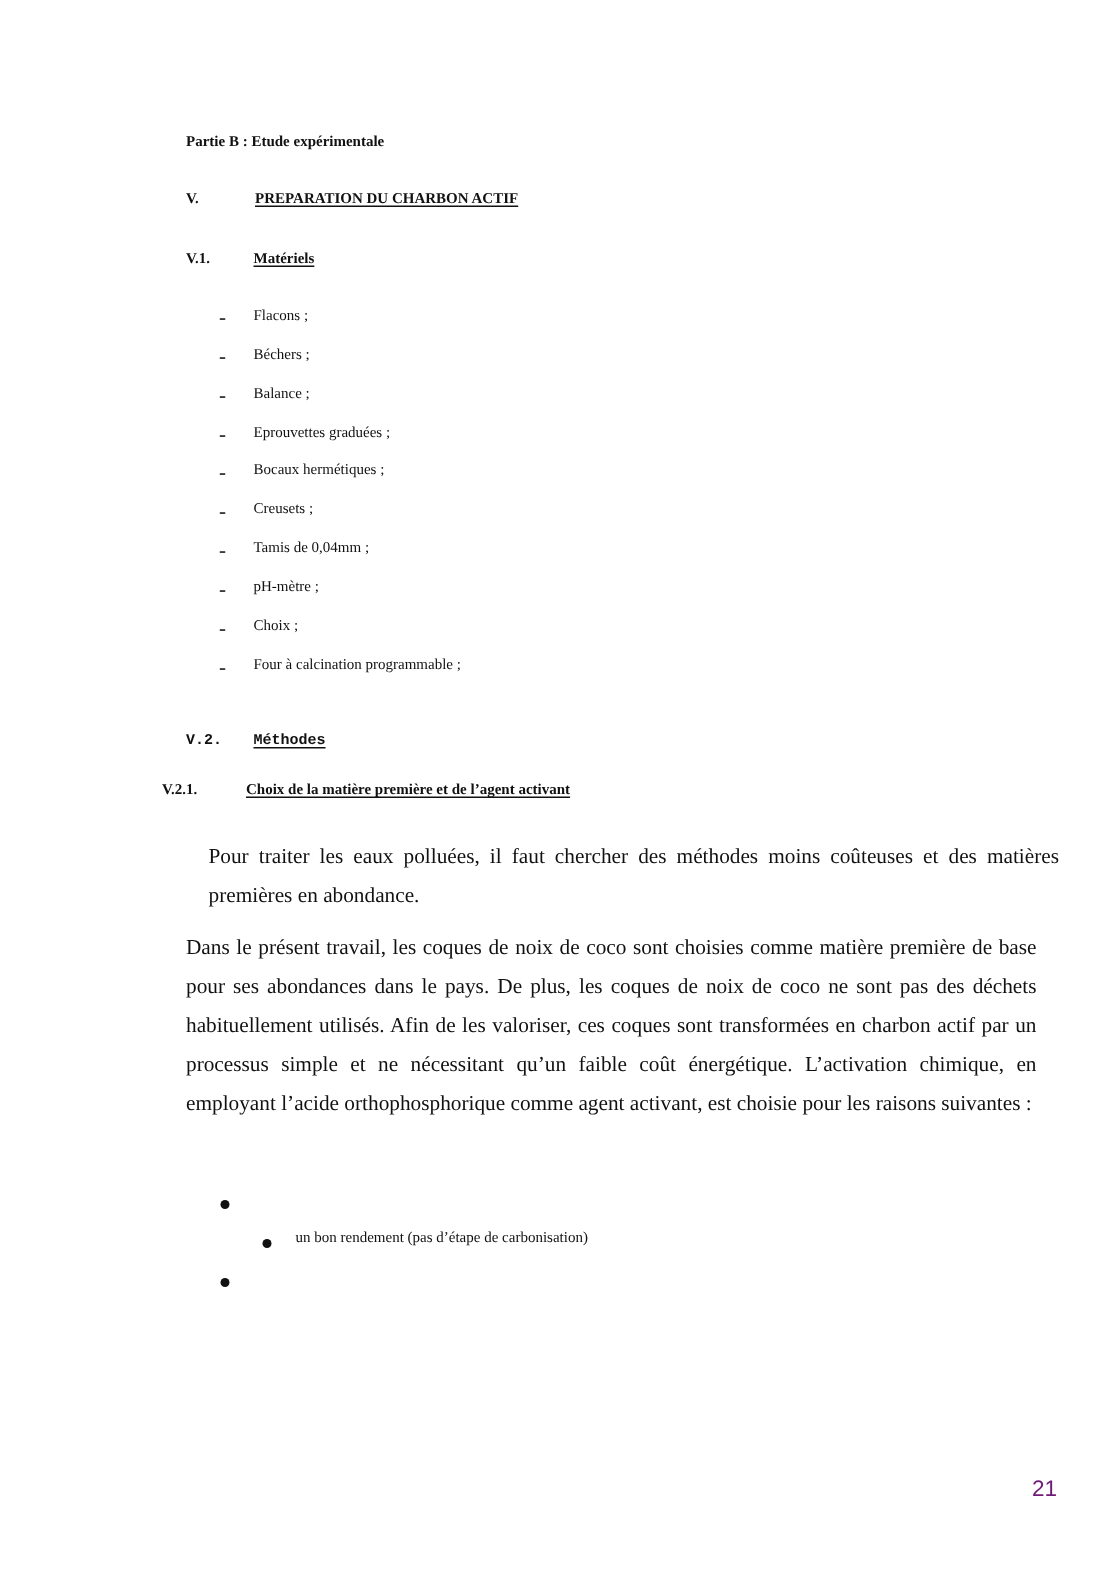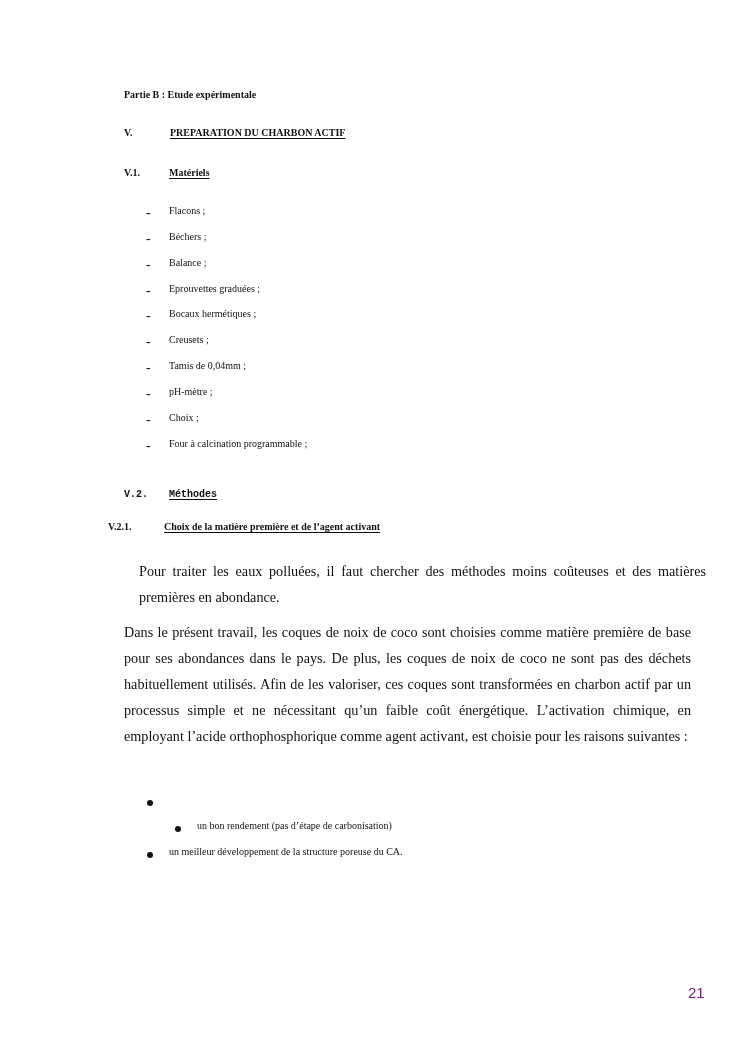--- a/index.html
+++ b/index.html
@@ -95,19 +95,18 @@
   <div>
     <div style="position:absolute; top:794px; left:0; width:745px; height:20px;">
       <span class="bullet-dot" style="top:6px;"></span>
     </div>
     <div style="position:absolute; top:820px; left:0; width:745px; height:20px;margin-left:28px;">
       <span class="bullet-dot" style="top:6px;"></span>
       <span class="item-text">un bon rendement (pas d’étape de carbonisation)</span>
     </div>
     <div style="position:absolute; top:846px; left:0; width:745px; height:20px;">
       <span class="bullet-dot" style="top:6px;"></span>
-      <span class="item-text">un meilleur développement de la structure poreuse du CA.</span>
     </div>
   </div>
 
   <div class="page-num">21</div>
 
 </div>
 
 </body></html>

